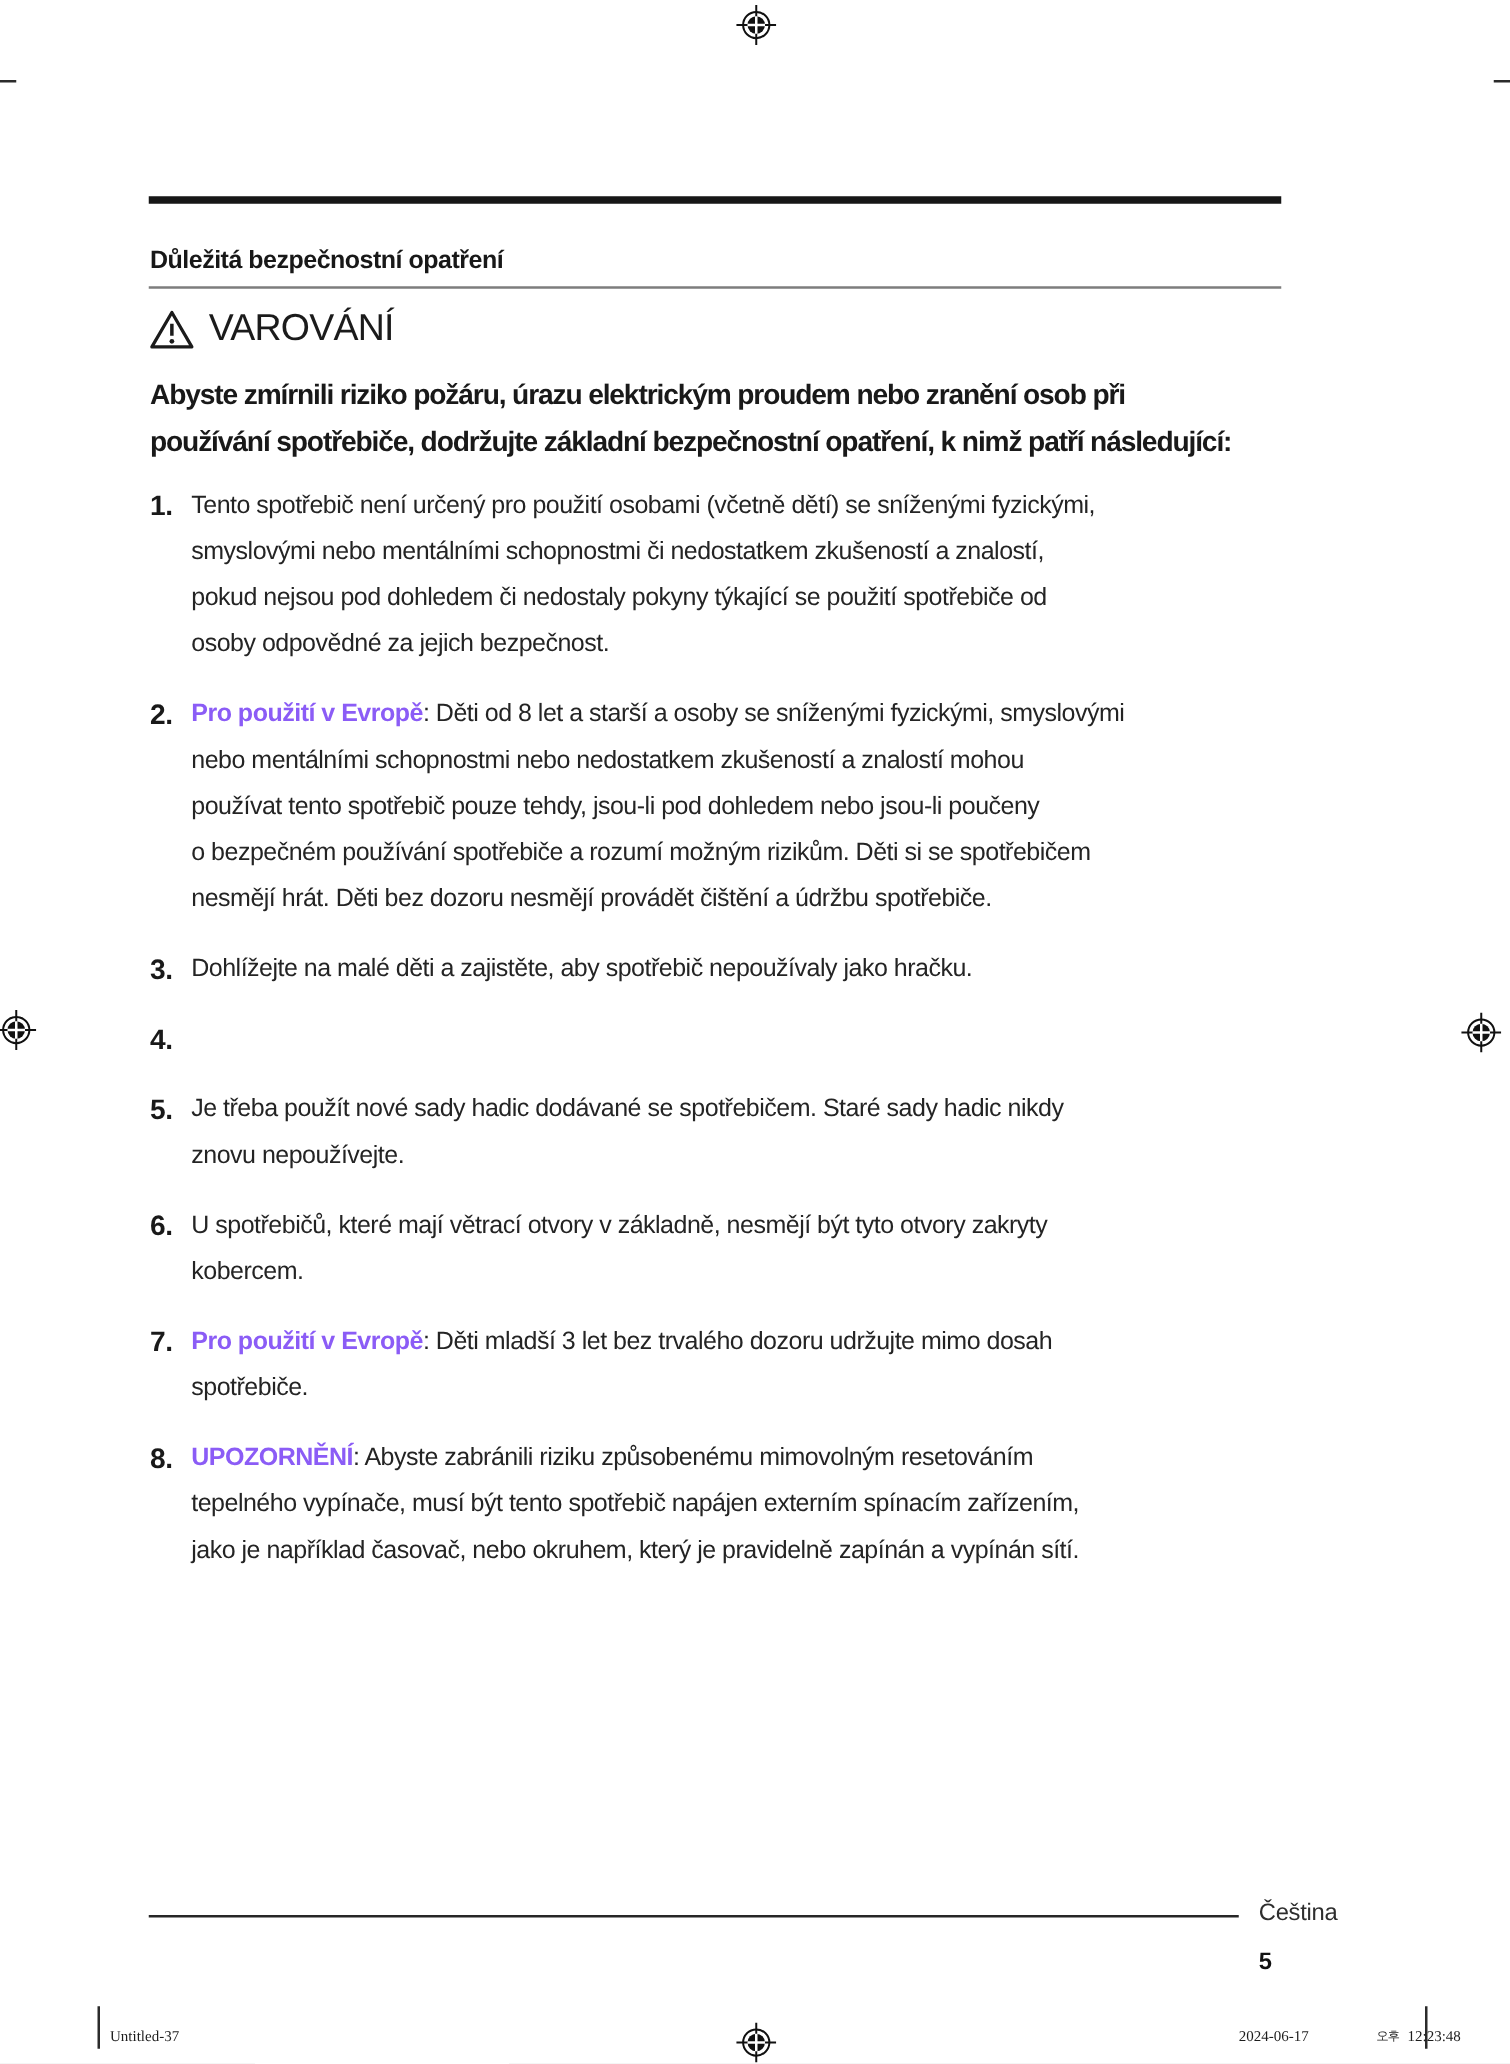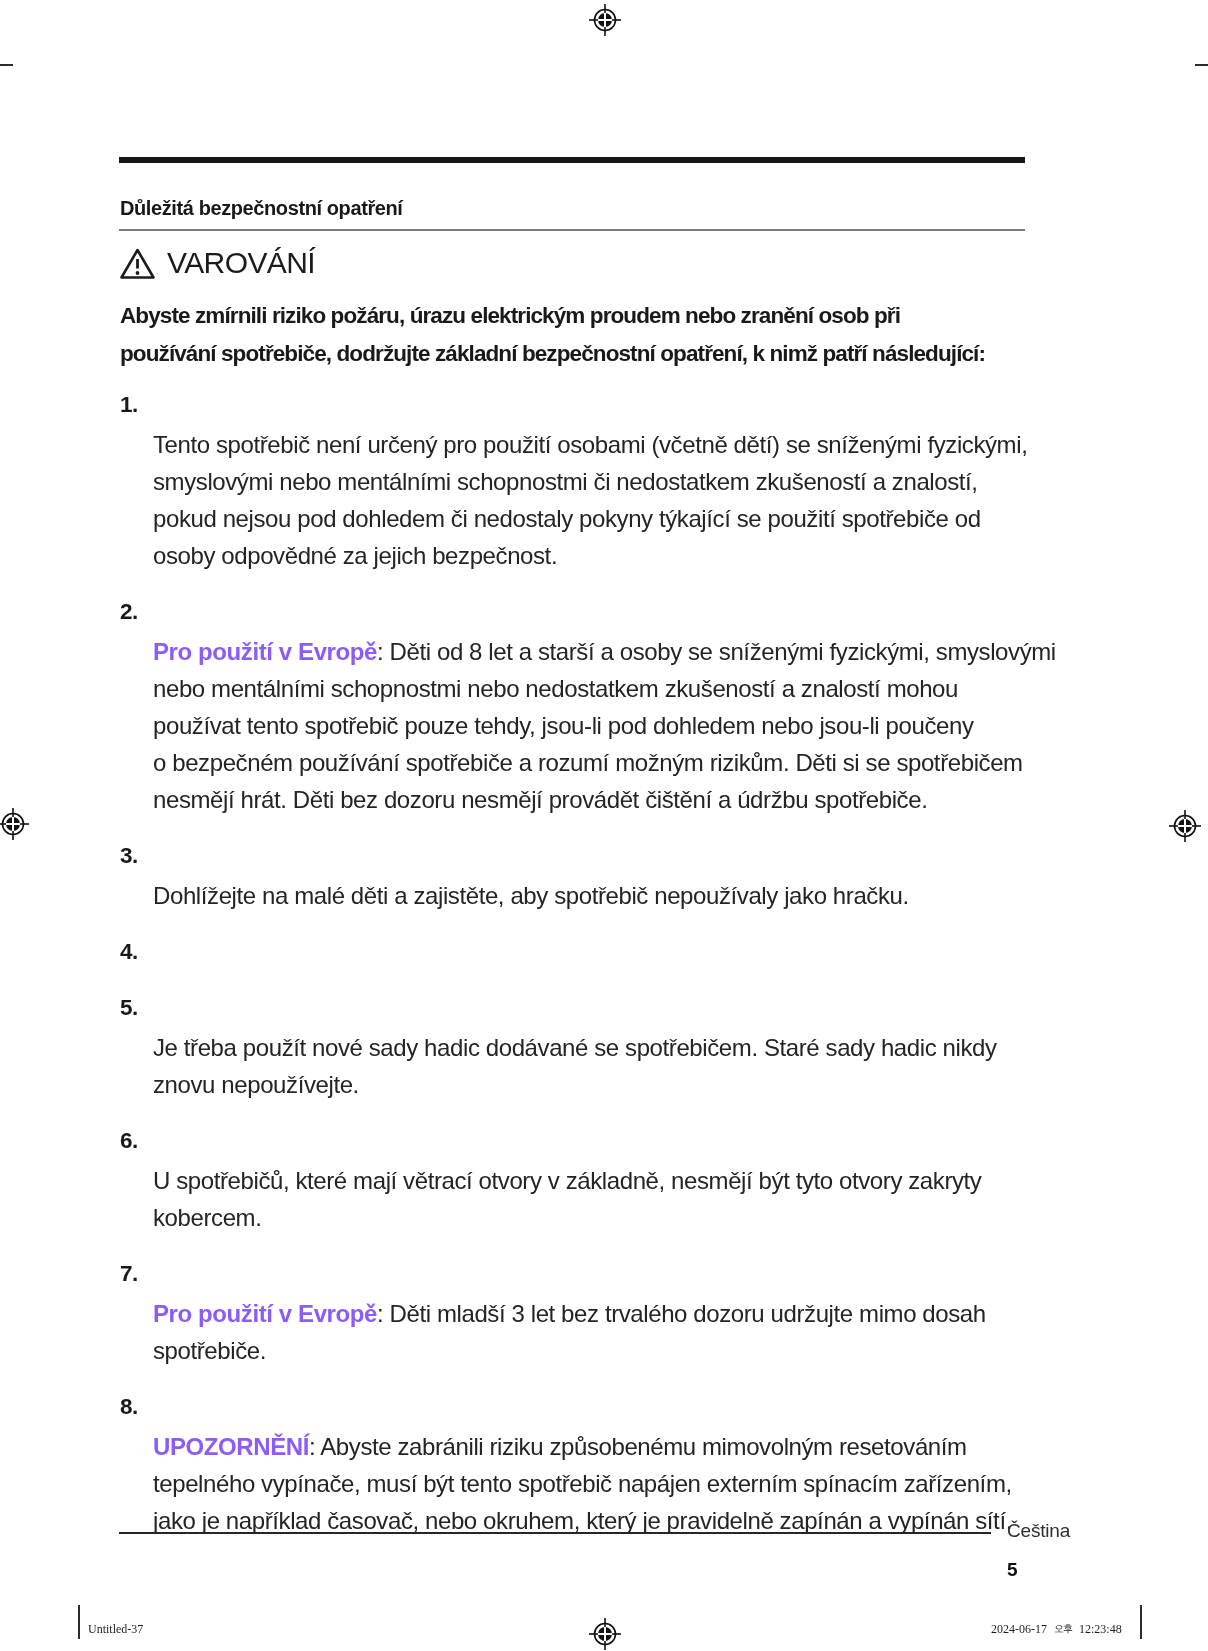--- a/index.html
+++ b/index.html
@@ -32,37 +32,37 @@
   }
 
   
   .list { left:120px; top:386px; width:970px; }
   .item { display:flex; margin-bottom:19px; }
   .item .num {
     flex:0 0 33px; font-size:22.5px; font-weight:700; line-height:37px;
     letter-spacing:-0.4px; color:#191919;
   }
   .item .txt {
-    font-size:24px; line-height:37px; letter-spacing:-0.4px;
-    white-space:pre-line; color:#242424;margin-top:40px;
+    font-size:20px; line-height:37px; letter-spacing:-0.4px;
+    white-space:pre-line; color:#242424;
   }
   .item .lead { font-weight:700; color:#8b5cf6; }
 
   
   .footer {
     left:1007px; top:1520px; display:flex; align-items:baseline; gap:17px;
     font-size:19px; color:#2e2e2e; letter-spacing:-0.2px;flex-direction:column;
   }
   .footer .pagenum { font-weight:700; color:#111; }
 
   
   .slug { font-family:"Liberation Serif", serif; font-size:12px; color:#1d1d1d; }
   .slug-left  { left:88px;  top:1622px; display:flex; gap:15px;flex-direction:column; }
   .slug-right { left:991px; top:1622px; display:flex; gap:7px; }
-  .slug .ampm { font-size:10px; letter-spacing:-1px; }
+  .slug .ampm { font-size:10px; letter-spacing:-1px;margin-left:47px; }
 
   
   .tick-v { width:2px; height:34px; background:#2b2b2b; }
   .tick-h { width:13px; height:2px; background:#2b2b2b; }
   .regmark svg { display:block; }
 </style>
 </head>
 <body>
 
 <div class="page">

